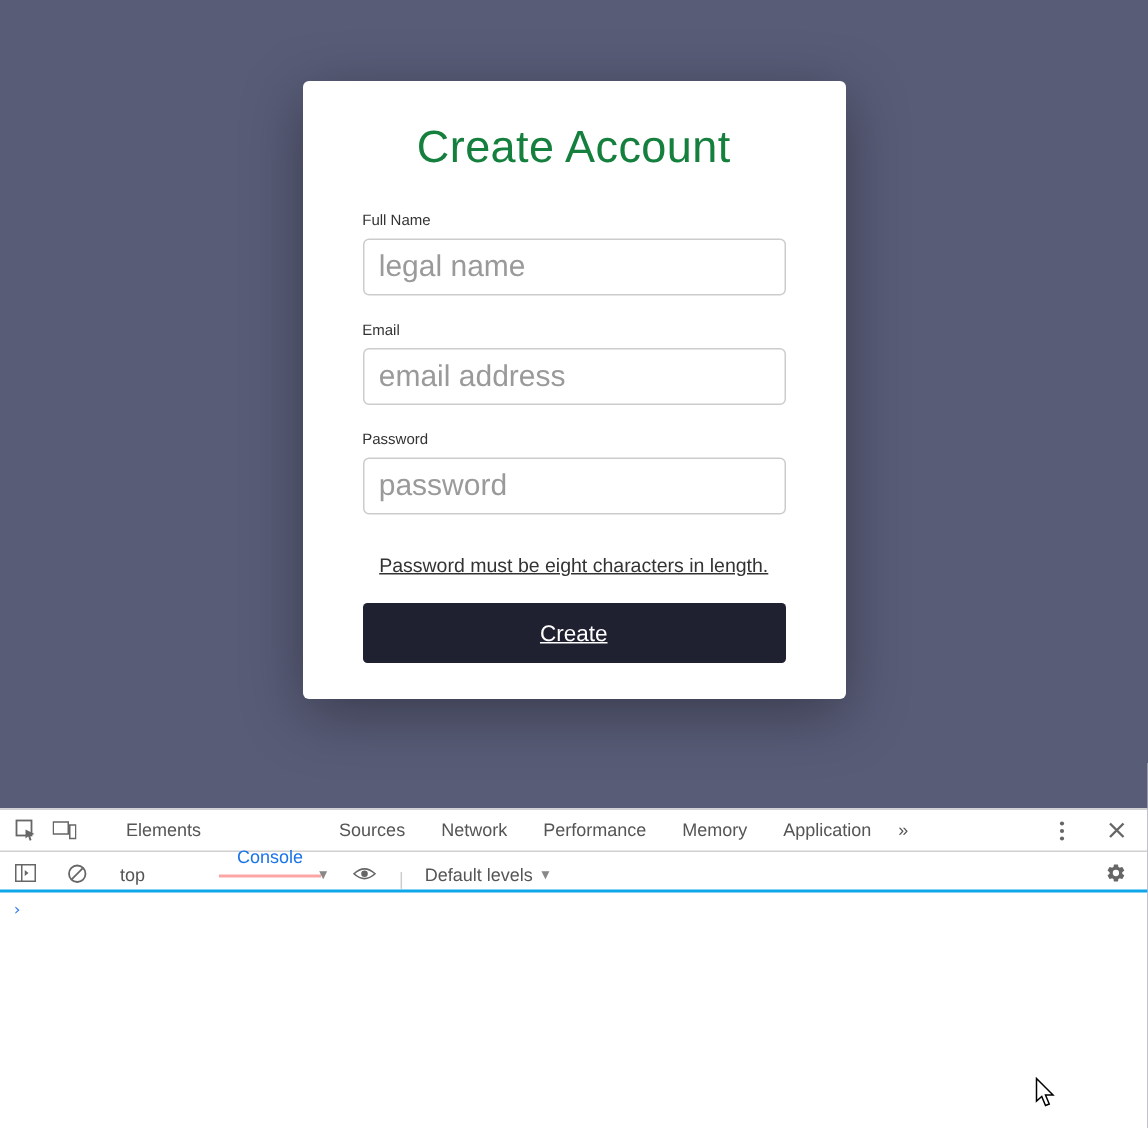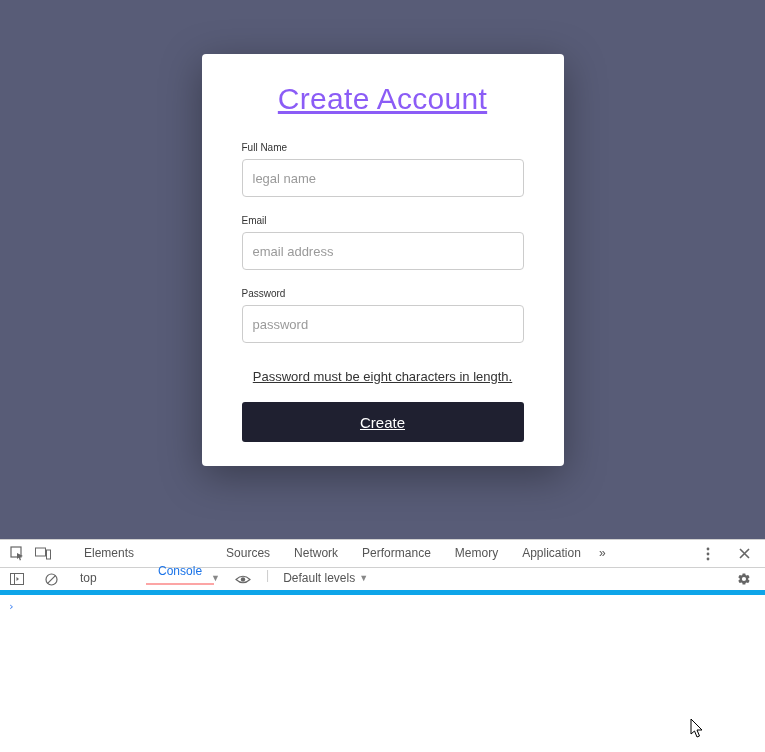--- a/index.html
+++ b/index.html
@@ -23,39 +23,38 @@
     .card {
       width: 362px;
       background: #fff;
       border-radius: 4px;
       box-shadow: 0 10px 40px rgba(0,0,0,.35);
       padding: 28px 40px 24px 40px;
     }
     .card h1 {
       font-weight: 300;
       font-size: 30px;
-      color: #8b5cf6;
+      color: #15803d;
       text-align: center;
       margin-bottom: 26px;
       letter-spacing: .3px;
-      text-decoration: underline;
     }
     .field-label {
       font-size: 10px;
       color: #333;
       margin-bottom: 6px;
       display: block;
     }
     .text-input {
       width: 100%;
       height: 38px;
       border: 1px solid #ccc;
       border-radius: 4px;
       padding: 0 10px;
-      font-size: 13px;
+      font-size: 20px;
       color: #444;
       margin-bottom: 18px;
     }
     .text-input::placeholder { color: #9a9a9a; }
     .hint {
       text-align: center;
       font-size: 13px;
       color: #333;
       margin: 8px 0 18px 0;
       text-decoration: underline;
@@ -113,23 +112,23 @@
       margin-top: 36px;
     }
     .dt-tabs-right {
       margin-left: auto;
       display: flex;
       align-items: center;
       gap: 10px;
     }
     .dt-toolbar {
       display: flex;
-      align-items: flex-start;
+      align-items: flex-end;
       height: 27px;
-      border-bottom: 5px solid #0ea5e9;
+      border-bottom: 2px solid #0ea5e9;
       padding: 0 6px;
       gap: 8px;
     }
     .dt-select {
       display: inline-flex;
       align-items: center;
       gap: 4px;
       color: #555;
       padding: 0 6px;
       height: 20px;

